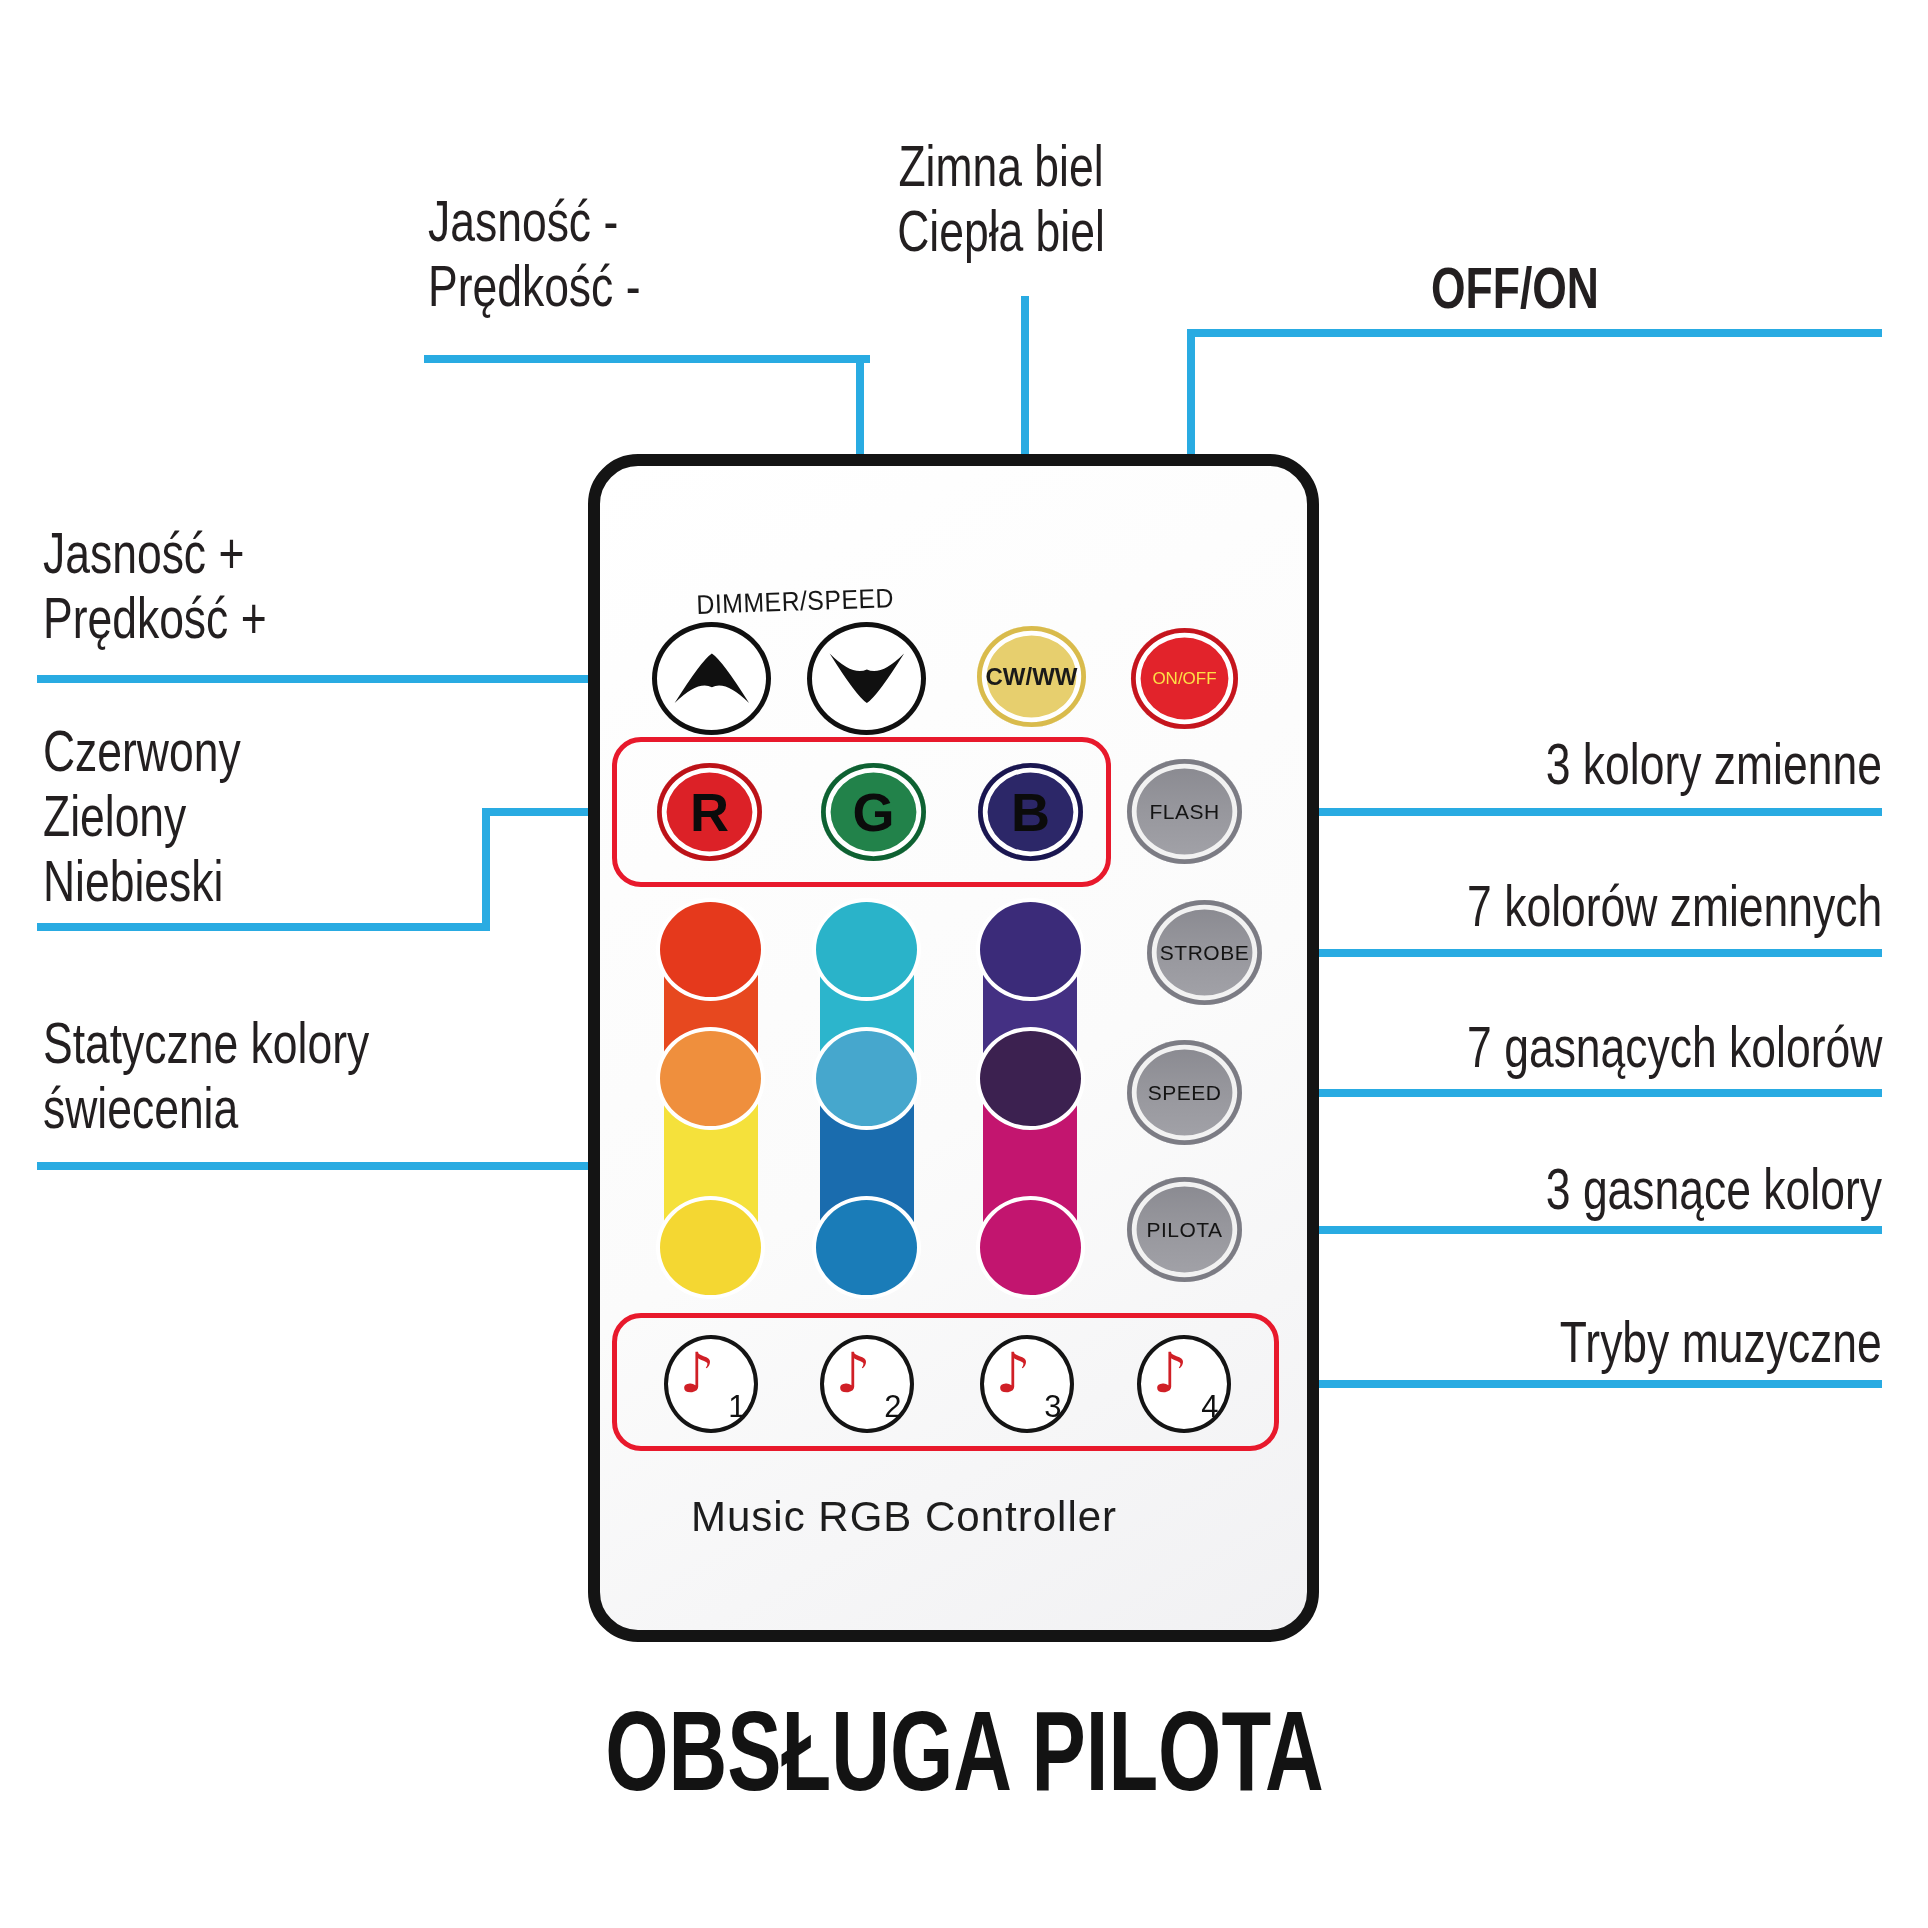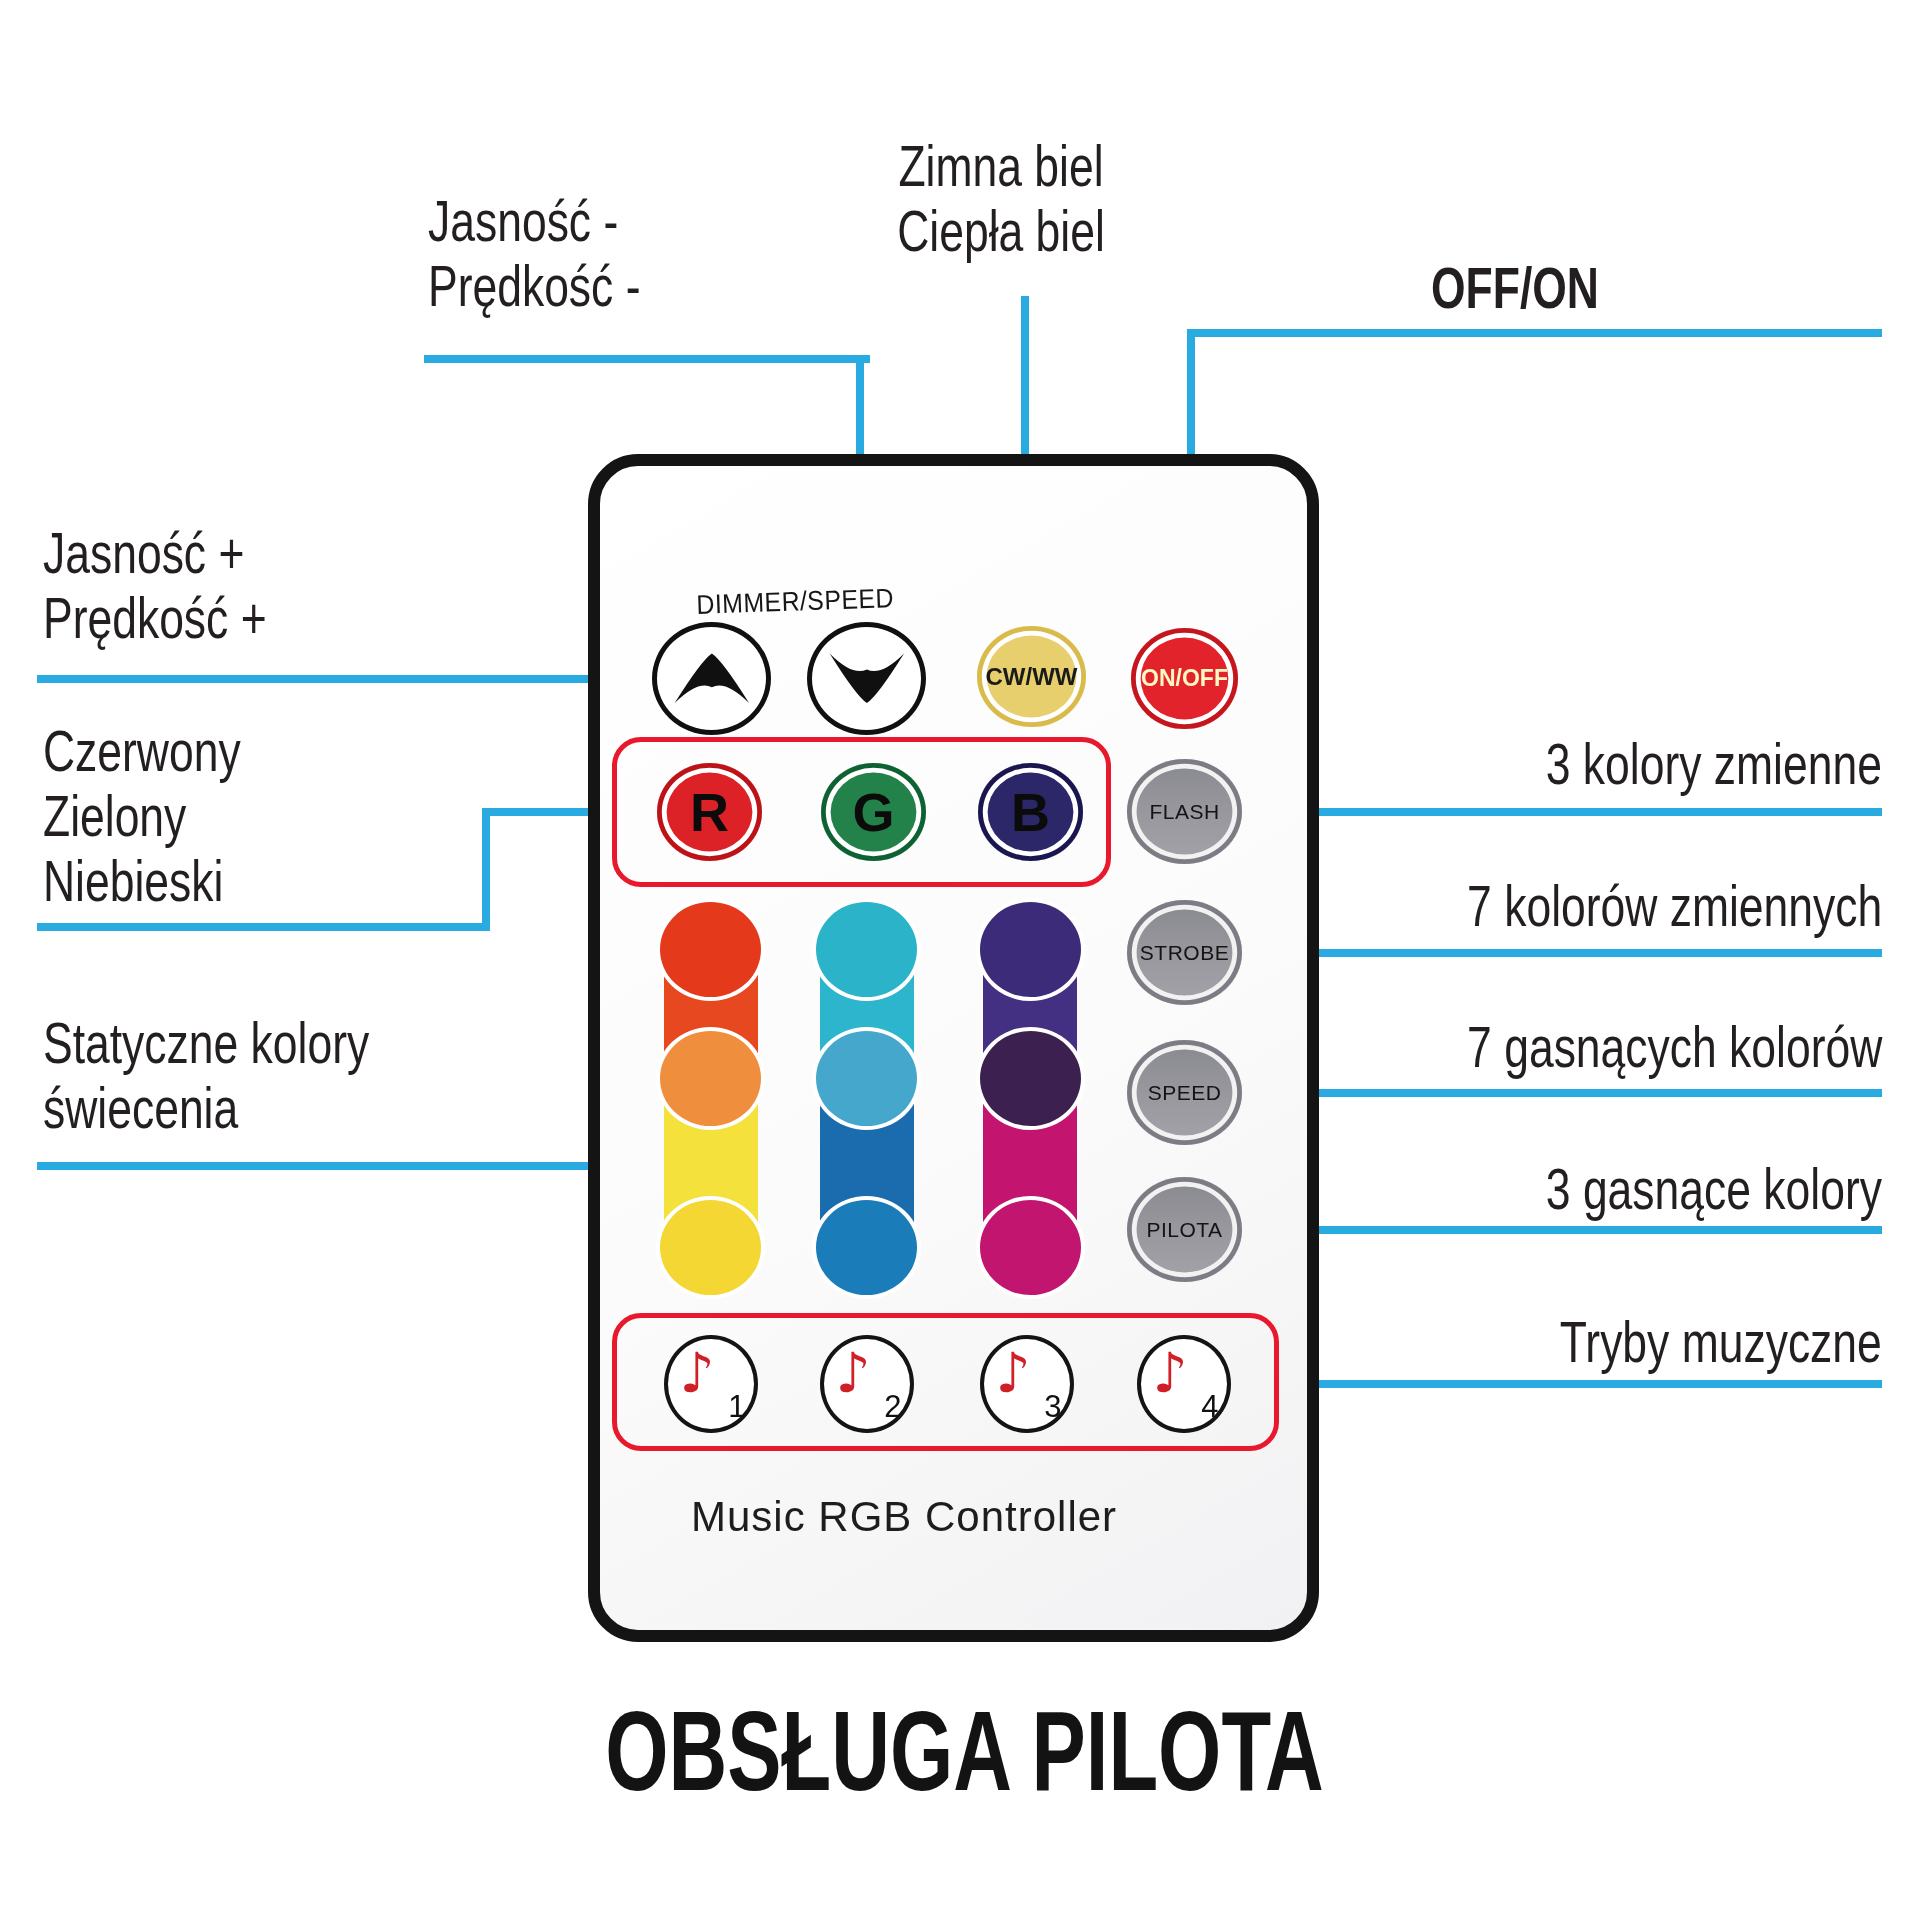--- a/index.html
+++ b/index.html
@@ -32,21 +32,21 @@
     background:linear-gradient(150deg,#ffffff 0%,#fbfbfb 55%,#f1f1f3 100%);
     border:12.4px solid #141414;border-radius:50px;
   }
   .remote *{box-sizing:border-box;}
   .btn{position:absolute;border-radius:50%;display:flex;align-items:center;justify-content:center;}
   .chev{width:119px;height:113px;background:#ffffff;border:5.7px solid #101010;}
   .chev svg{width:86%;height:86%;display:block;}
   .cwww{width:109px;height:101px;background:#e7cf6e;box-shadow:inset 0 0 0 4.8px #d9bb4c, inset 0 0 0 9.6px #ffffff;
         font-size:24px;font-weight:700;color:#1a1a1a;letter-spacing:0;}
   .onoff{width:107px;height:101px;background:#e2232b;box-shadow:inset 0 0 0 4.8px #c5151d, inset 0 0 0 9.6px #ffffff;
-        font-size:23px;font-weight:700;color:#fef9c3;}
+        font-size:17px;font-weight:400;color:#fde047;}
   .rgbbtn{width:105px;height:98px;font-size:54px;font-weight:700;color:#0b0b0b;}
   .rbtn{background:#dc2127;box-shadow:inset 0 0 0 4.8px #bc1218, inset 0 0 0 9.6px #ffffff;}
   .gbtn{background:#22824a;box-shadow:inset 0 0 0 4.8px #0e6132, inset 0 0 0 9.6px #ffffff;}
   .bbtn{background:#2c2768;box-shadow:inset 0 0 0 4.8px #1a1650, inset 0 0 0 9.6px #ffffff;}
   .graybtn{
     width:115px;height:105px;background:linear-gradient(180deg,#88888f 0%,#96969c 45%,#a3a3a9 100%);
     box-shadow:inset 0 0 0 4.8px #7c7c84, inset 0 0 0 9.6px #f2f2f2;
     font-size:21px;font-weight:400;color:#141414;letter-spacing:0.5px;text-align:right;
   }
   .groupbox{position:absolute;border:5.7px solid #e8192c;border-radius:29px;background:transparent;}
@@ -159,21 +159,21 @@
     </div>
     <div class="btn cwww" style="left:377px;top:160px;">CW/WW</div>
     <div class="btn onoff" style="left:531px;top:162px;">ON/OFF</div>
 
     <div class="groupbox" style="left:11.5px;top:271px;width:499px;height:150px;"></div>
     <div class="btn rgbbtn rbtn" style="left:57px;top:297px;">R</div>
     <div class="btn rgbbtn gbtn" style="left:221px;top:297px;">G</div>
     <div class="btn rgbbtn bbtn" style="left:378px;top:297px;">B</div>
 
     <div class="btn graybtn" style="left:527px;top:293px;">FLASH</div>
-    <div class="btn graybtn" style="left:527px;top:434px;">STROBE</div>
+    <div class="btn graybtn" style="left:547px;top:434px;">STROBE</div>
     <div class="btn graybtn" style="left:527px;top:574px;">SPEED</div>
     <div class="btn graybtn" style="left:527px;top:711px;">PILOTA</div>
 
     <div class="band" style="left: 64px; top: 484px; height: 129px; background: rgb(231, 72, 31);"></div>
     <div class="band" style="left: 64px; top: 613px; height: 169px; background: rgb(245, 225, 59);"></div>
     <div class="swatch" style="left: 56px; top: 432px; background: rgb(229, 57, 28);"></div>
     <div class="swatch" style="left: 56px; top: 561px; background: rgb(239, 143, 61);"></div>
     <div class="swatch" style="left: 56px; top: 730px; background: rgb(244, 215, 50);"></div>
 
     <div class="band" style="left: 220px; top: 484px; height: 129px; background: rgb(44, 181, 204);"></div>

